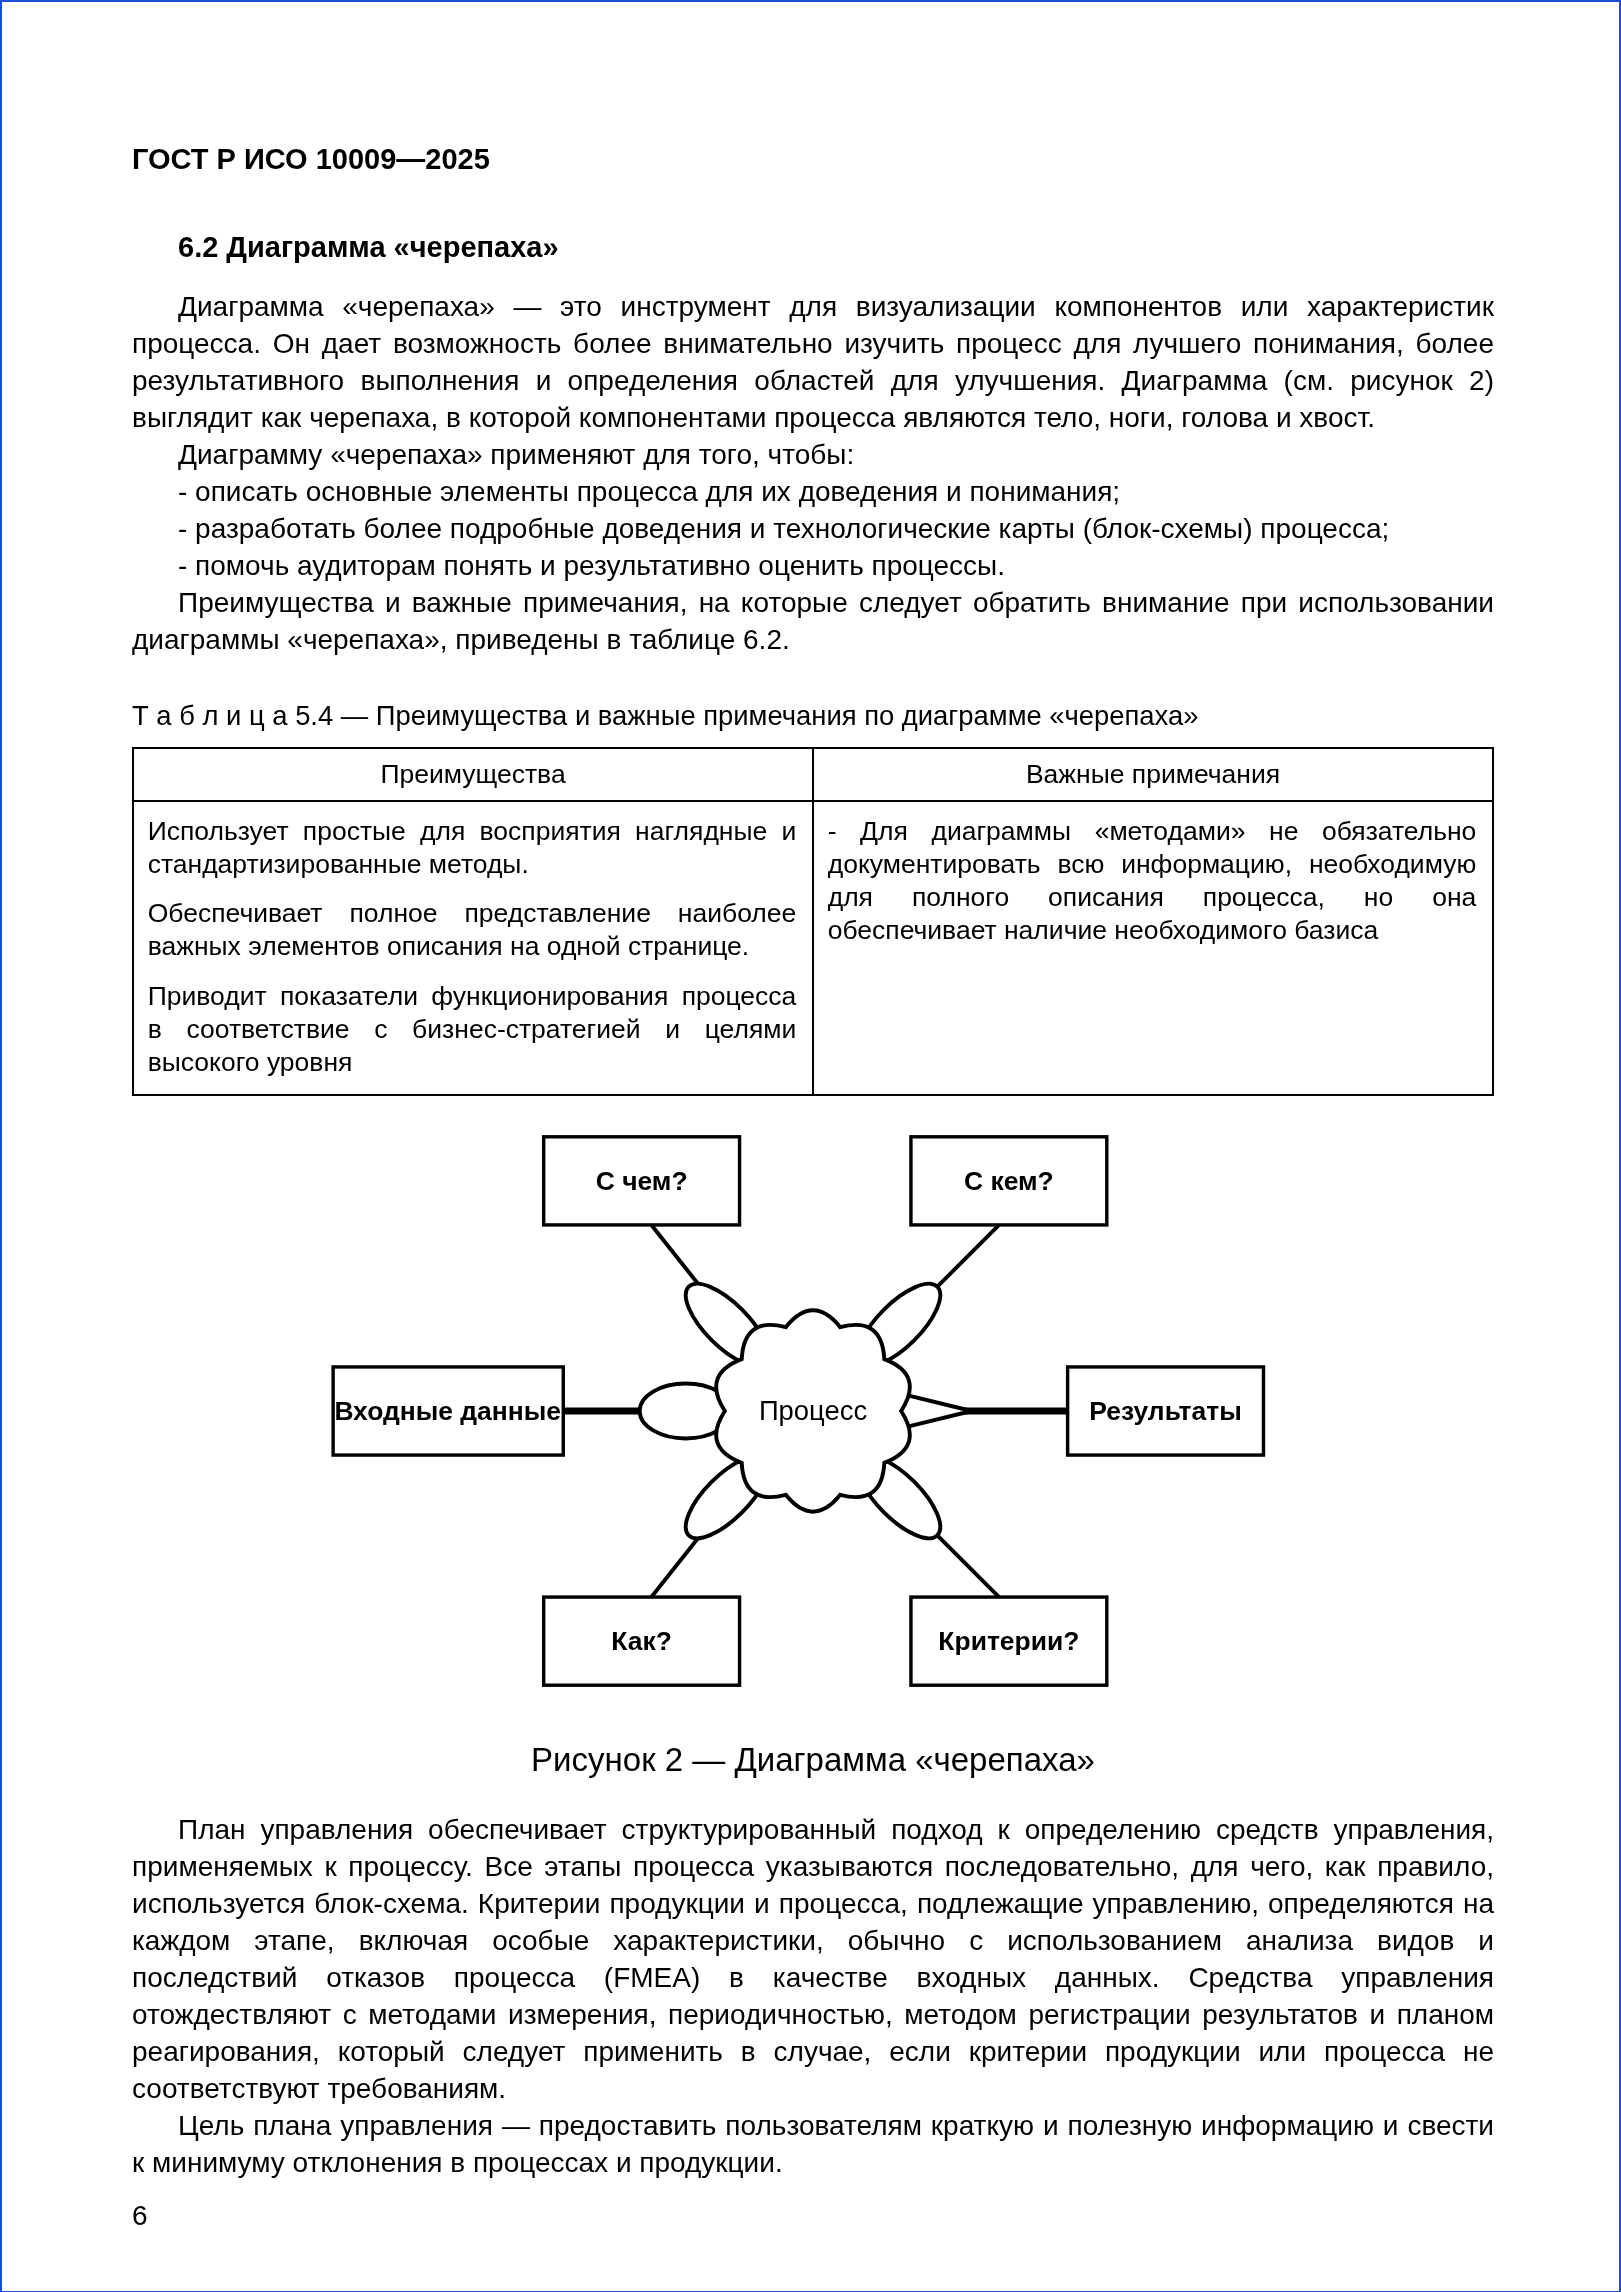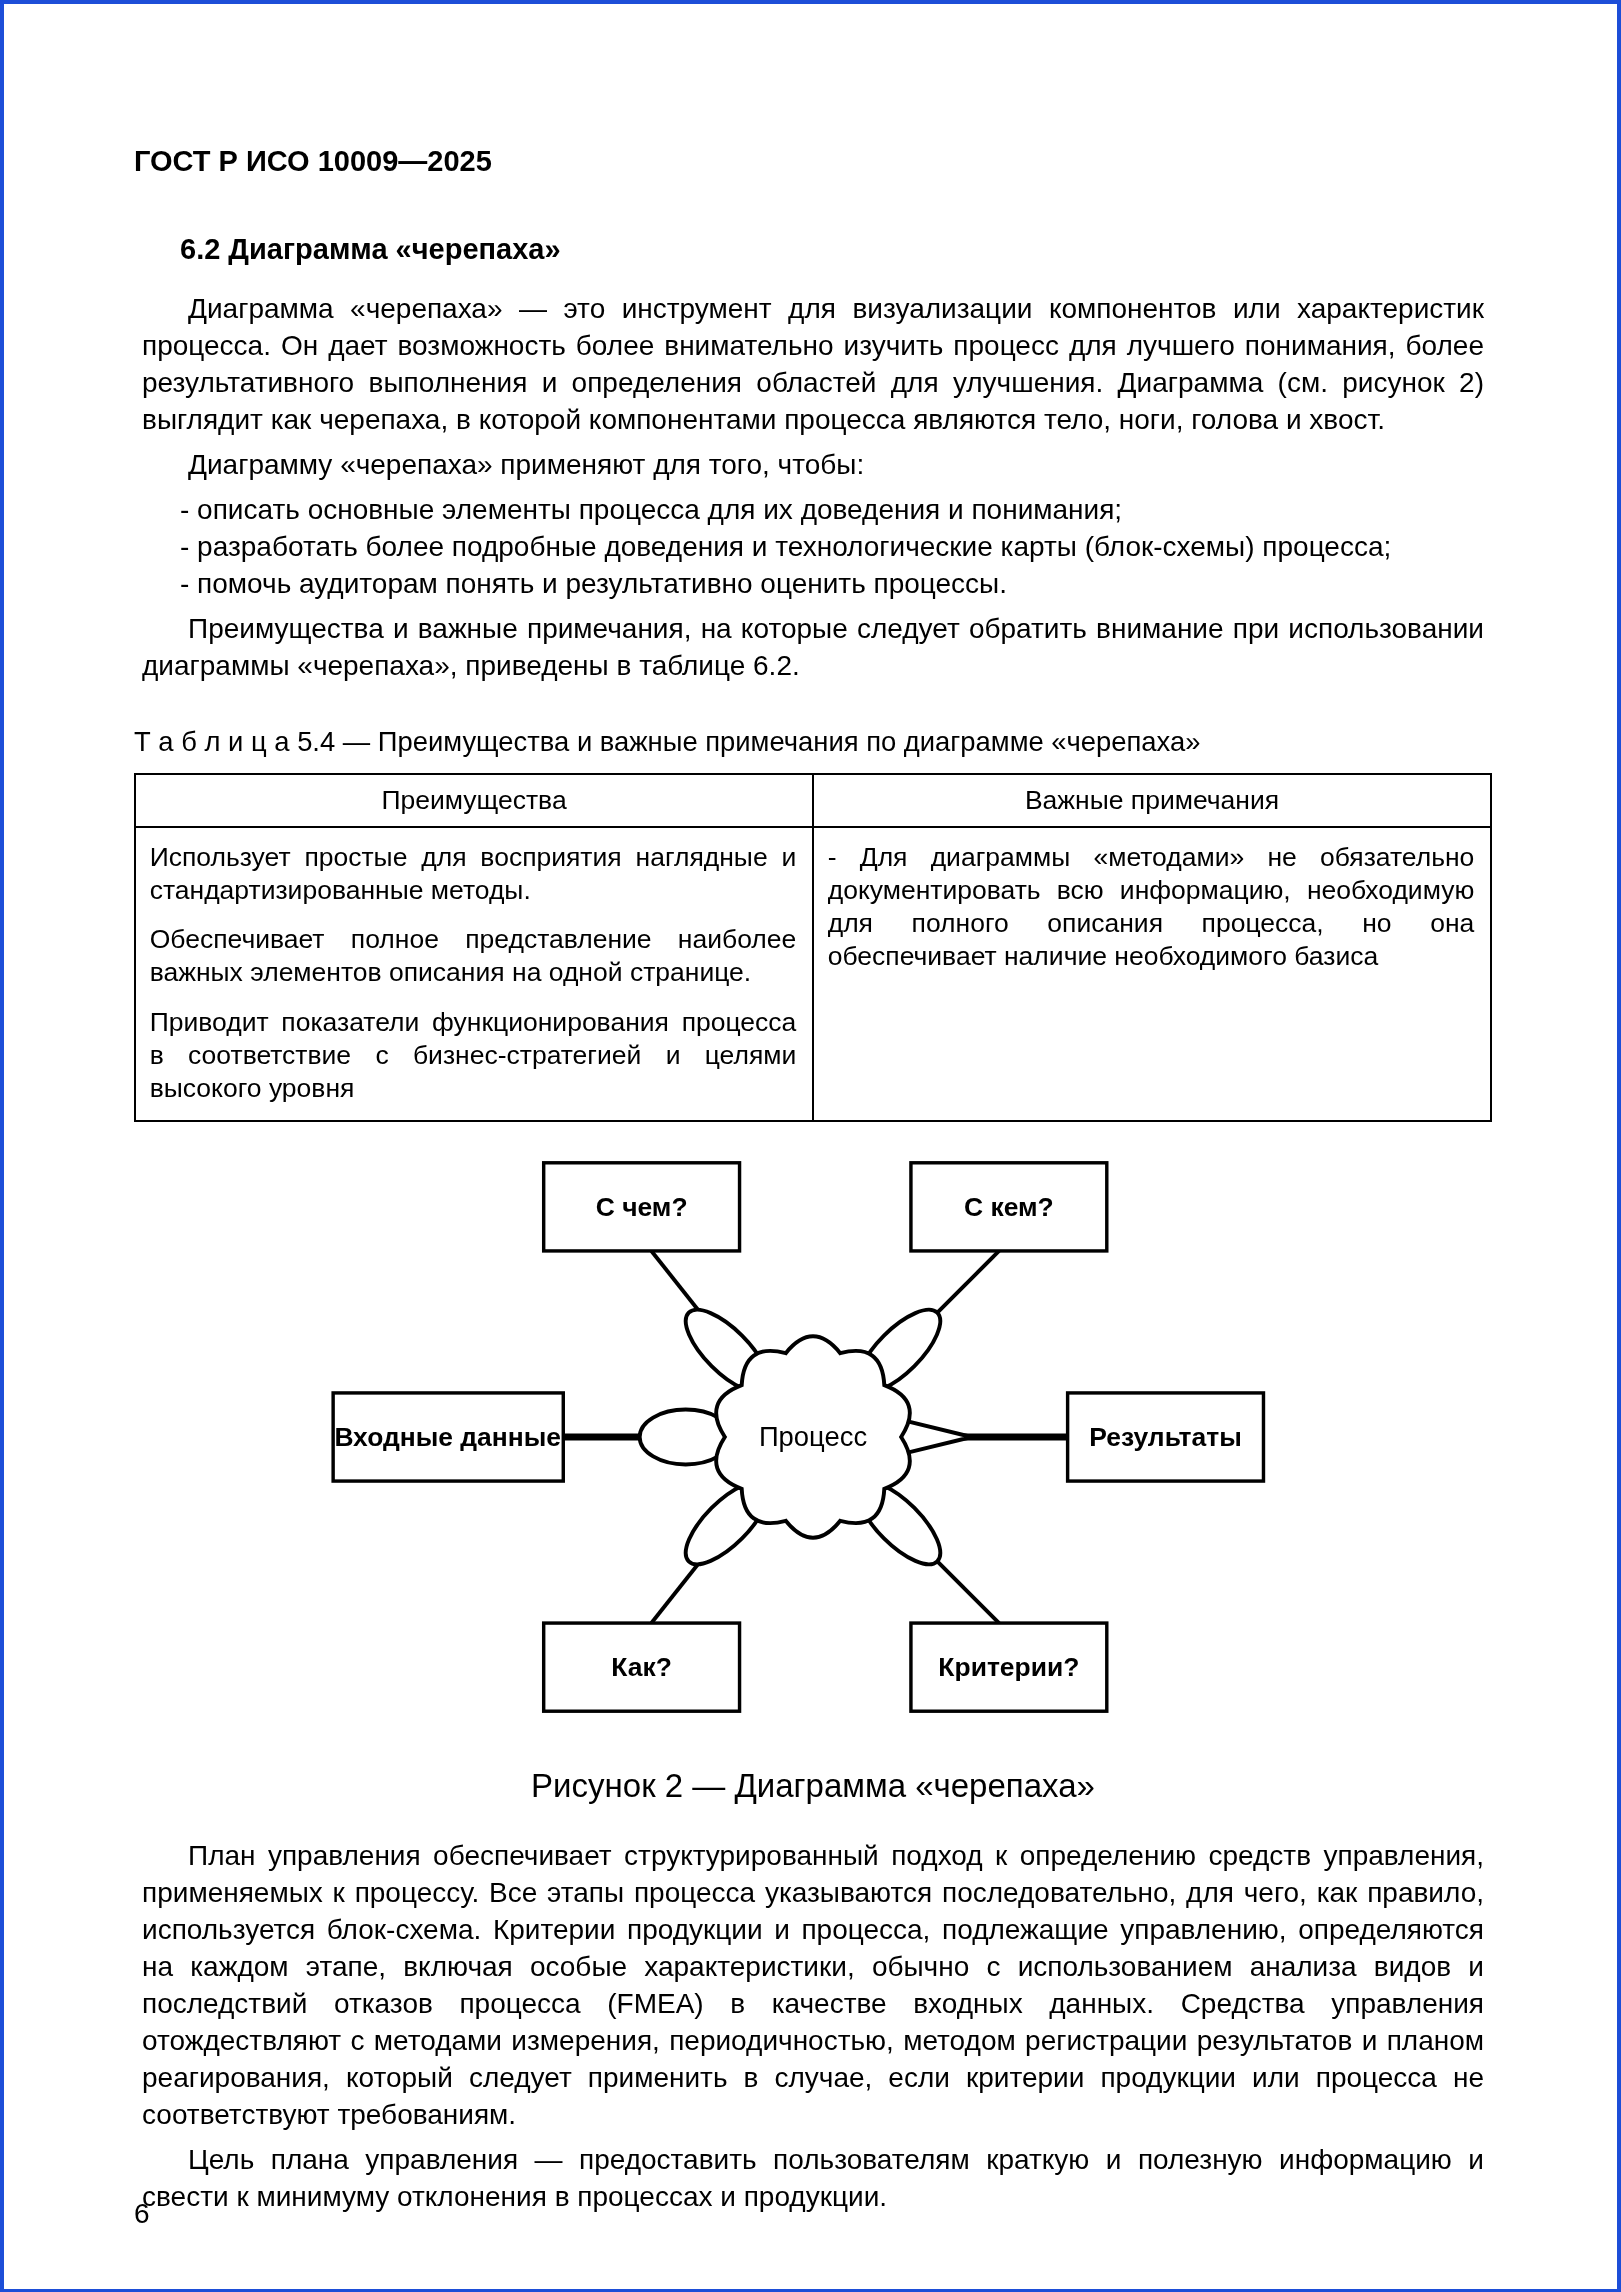--- a/index.html
+++ b/index.html
@@ -1,29 +1,29 @@
 <!DOCTYPE html>
 <html><head>
 <meta charset="utf-8">
 <style>
   html,body{margin:0;padding:0;background:#ffffff;}
   .page{
     position:relative;
     width:1621px;height:2293px;
     background:#fff;
-    border:4px solid #1d4ed8;
+    border:2px solid #1d4ed8;
     box-sizing:border-box;
     font-family:"Liberation Sans","DejaVu Sans",sans-serif;
     font-size:28px;line-height:37px;color:#000;
     padding:139px 125px 0 130px;
   }
   .doc-header{font-weight:bold;font-size:29px;line-height:37px;margin:0 0 51px 0;}
   .section-heading{font-weight:bold;font-size:29px;line-height:37px;margin:0 0 21.6px 0;text-indent:46px;}
   .section-heading.mt{margin-top:71px;}
-  .para{text-align:justify;text-indent:46px;margin:8px;}
+  .para{text-align:justify;text-indent:46px;margin:0;}
   .bullets{margin:0;}
   .bullet{text-align:justify;text-indent:46px;margin:0;}
   .table-caption{margin:39px 0 13.7px 0;font-size:27.4px;}
   table.gost-table{width:100%;border-collapse:collapse;border:2.9px solid #000;font-size:26.5px;line-height:33px;table-layout:fixed;padding-left:20px;}
   .gost-table th,.gost-table td{border:2px solid #000;}
   .gost-table th{font-weight:normal;text-align:center;padding:8.8px 9.8px;}
   .gost-table td{vertical-align:top;padding:12.7px 15.7px 14.7px 13.7px;text-align:justify;width:50%;border-radius:20px;}
   .gost-table td p{margin:0 0 16.7px 0;}
   .gost-table td p:last-child{margin-bottom:0;}
   .figure-wrap{margin-top:31px;text-align:center;}

